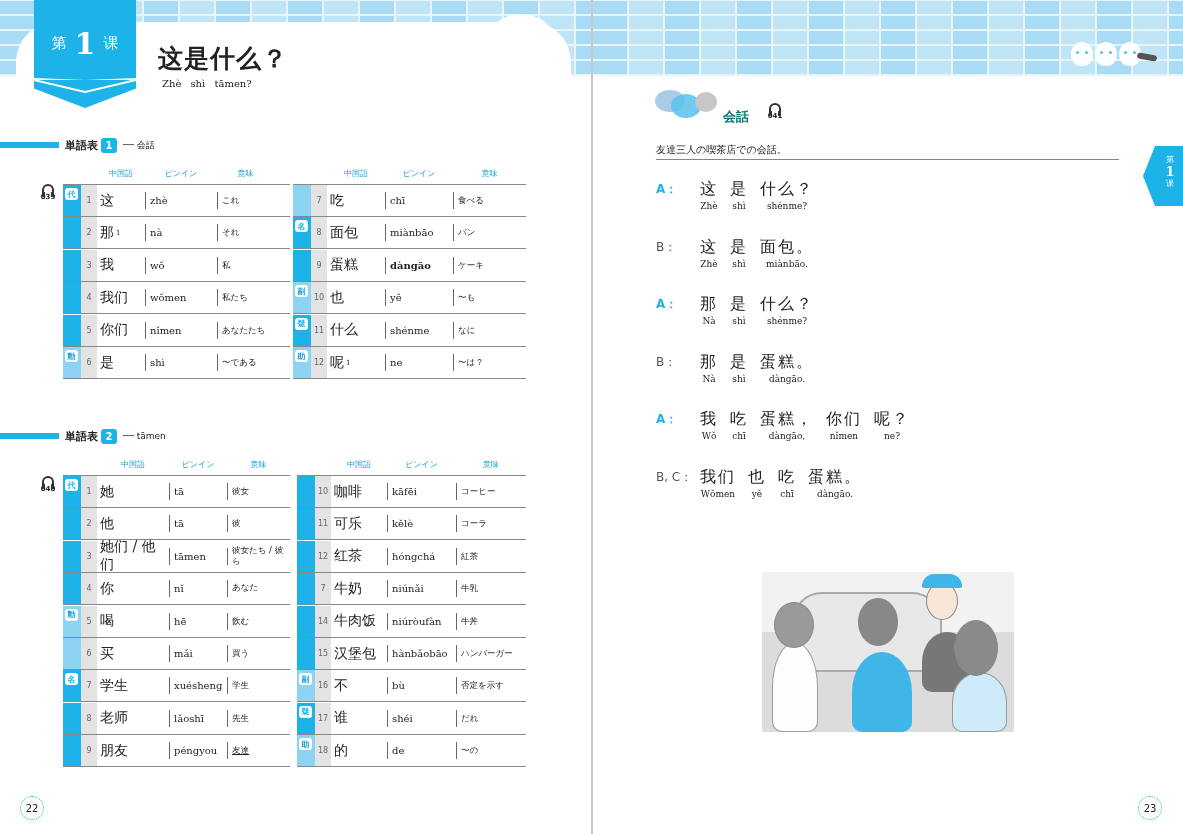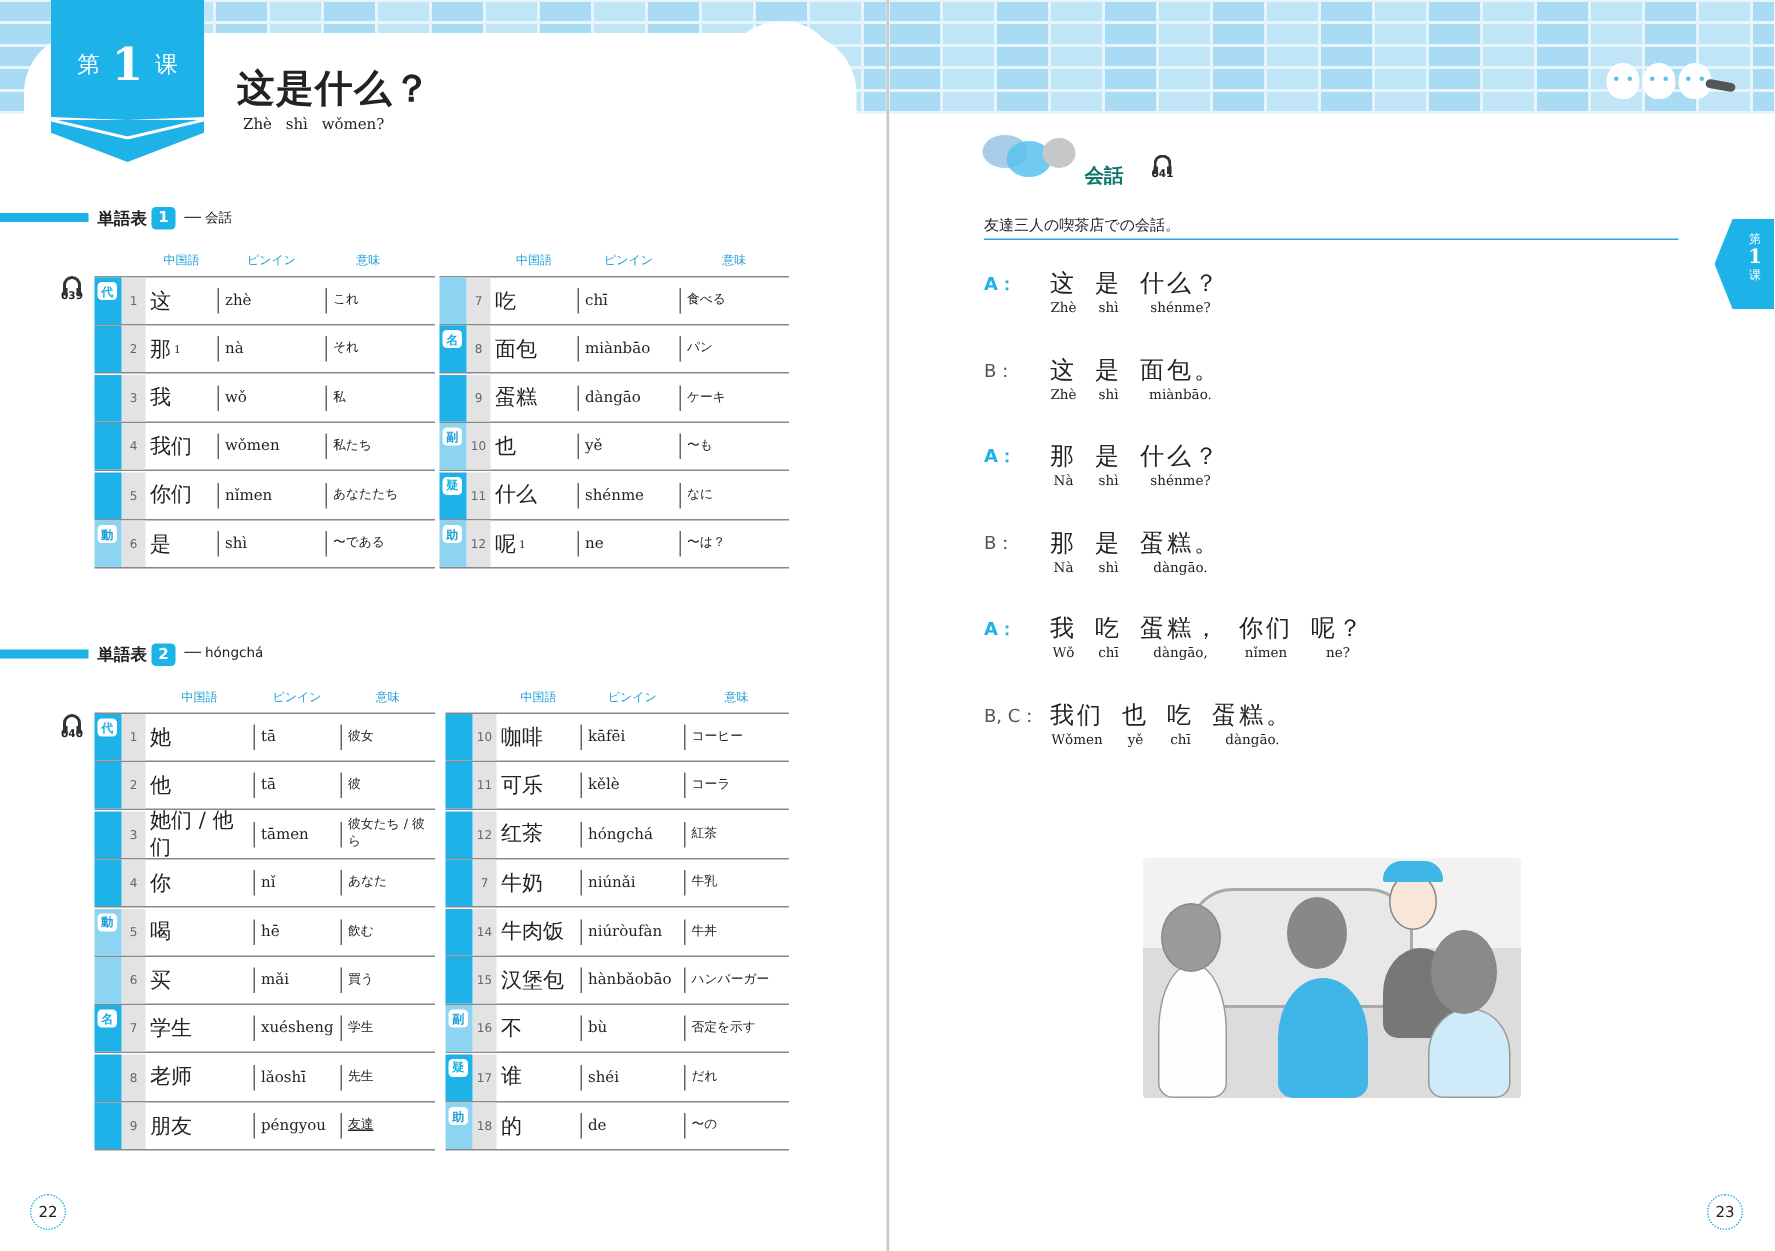--- a/index.html
+++ b/index.html
@@ -128,21 +128,21 @@
     <div class="lesson-badge">
       <span class="small">第</span>
       <span class="num">1</span>
       <span class="small">课</span>
     </div>
     <svg class="badge-line" viewBox="0 0 102 14">
       <polyline points="0,0 51,12 102,0" fill="none" stroke="#fff" stroke-width="2"></polyline>
     </svg>
 
     <div class="title">这是什么？</div>
-    <div class="title-pinyin">Zhè  shì  wǒmen?</div>
+    <div class="title-pinyin">Zhè  shì  tāmen?</div>
 
     <div class="sec-head" style="top:137px">
       <span class="bar"></span>
       <span class="lbl">単語表</span>
       <span class="num">1</span>
       <span class="sub">── 会話</span>
     </div>
 
     <div class="audio" style="left:38px; top:184px">
       <div class="hp"></div>
@@ -242,21 +242,21 @@
           </div>
           <div class="py" style="width: 68px;">miànbāo</div>
           <div class="ja" style="width: 73px;">パン</div>
         </div>
         <div class="vrow" style="top: 65.8px; width: 233px;">
           <div class="cat"></div>
           <div class="idx">9</div>
           <div class="zh" style="width: 58px;">
             <span>蛋糕</span>
           </div>
-          <div class="py" style="width: 68px;">dàngāo</div>
+          <div class="py" style="width: 68px; font-weight: bold;">dàngāo</div>
           <div class="ja" style="width: 73px;">ケーキ</div>
         </div>
         <div class="vrow" style="top: 98.2px; width: 233px;">
           <div class="cat light">
             <span class="tag">副</span>
           </div>
           <div class="idx">10</div>
           <div class="zh" style="width: 58px;">
             <span>也</span>
           </div>
@@ -285,21 +285,21 @@
           </div>
           <div class="py" style="width: 68px;">ne</div>
           <div class="ja" style="width: 73px;">〜は？</div>
         </div>
       </div>
 
     <div class="sec-head" style="top:428px">
       <span class="bar"></span>
       <span class="lbl">単語表</span>
       <span class="num">2</span>
-      <span class="sub">── hóngchá</span>
+      <span class="sub">── tāmen</span>
     </div>
 
     <div class="audio" style="left:38px; top:476px">
       <div class="hp"></div>
       <div>040</div>
     </div>
 
     <div id="t2l" class="vtable" style="left:63px; top:475px; width:227px;">
         <div class="cols" style="left: 34px;">
           <span style="width: 72px; text-align: center;">中国語</span>

